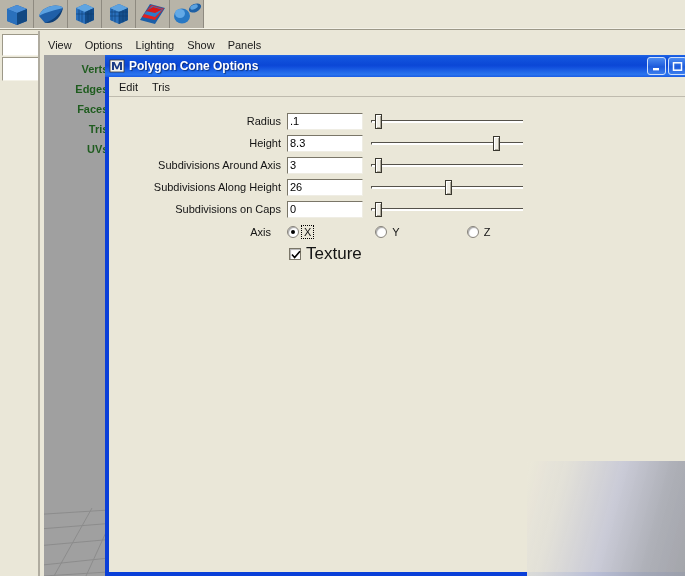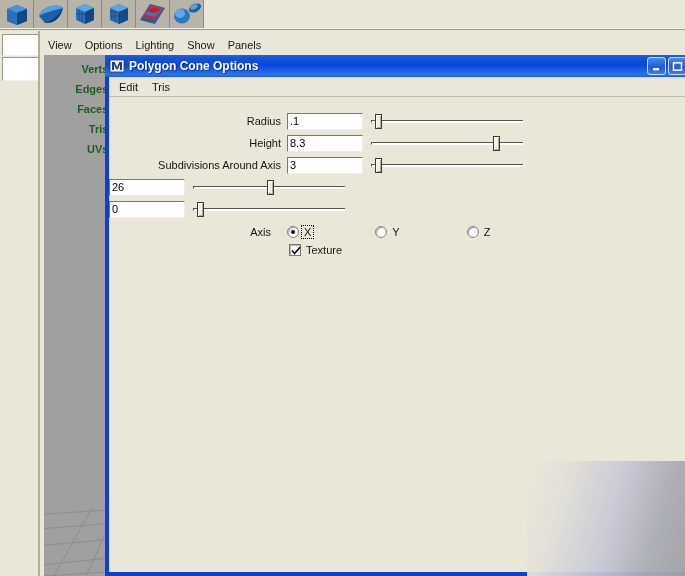--- a/index.html
+++ b/index.html
@@ -293,21 +293,21 @@
   .checkbox-mark {
     width: 12px; height: 12px;
     background: #FFFFFF;
     border: 1px solid #7A7668;
     box-shadow: inset 1px 1px 1px rgba(0,0,0,0.3);
     position: relative;
     box-sizing: border-box;
     margin-right: 5px;
   }
   .checkbox-mark svg { position: absolute; left: 1px; top: 1px; }
-  .checkbox-text { font-size: 11px; color: #141414; }
+  .checkbox-text { font-size: 17px; color: #141414; }
 
   
   #blur-overlay {
     position: absolute;
     left: 527px; top: 461px;
     width: 158px; height: 115px;
     background: linear-gradient(105deg,
         rgba(234,231,216,0.97) 0%,
         rgba(226,224,216,0.95) 22%,
         rgba(199,200,214,0.93) 52%,
@@ -515,28 +515,30 @@
         <div class="form-row">
           <div class="row-label">Subdivisions Around Axis</div>
           <input class="row-input" type="text" value="3" style="">
           <div class="row-slider">
             <div class="slider-track"></div>
             <div class="slider-thumb" style="left:4px;"></div>
           </div>
         </div>
 
         <div class="form-row">
+          <div class="row-label">Subdivisions Along Height</div>
           <input class="row-input" type="text" value="26" style="">
           <div class="row-slider">
             <div class="slider-track"></div>
             <div class="slider-thumb" style="left:74px;"></div>
           </div>
         </div>
 
         <div class="form-row">
+          <div class="row-label">Subdivisions on Caps</div>
           <input class="row-input" type="text" value="0" style="">
           <div class="row-slider">
             <div class="slider-track"></div>
             <div class="slider-thumb" style="left:4px;"></div>
           </div>
         </div>
 
         <div id="axis-row">
           <div class="axis-label">Axis</div>
           <div class="radio-group">

